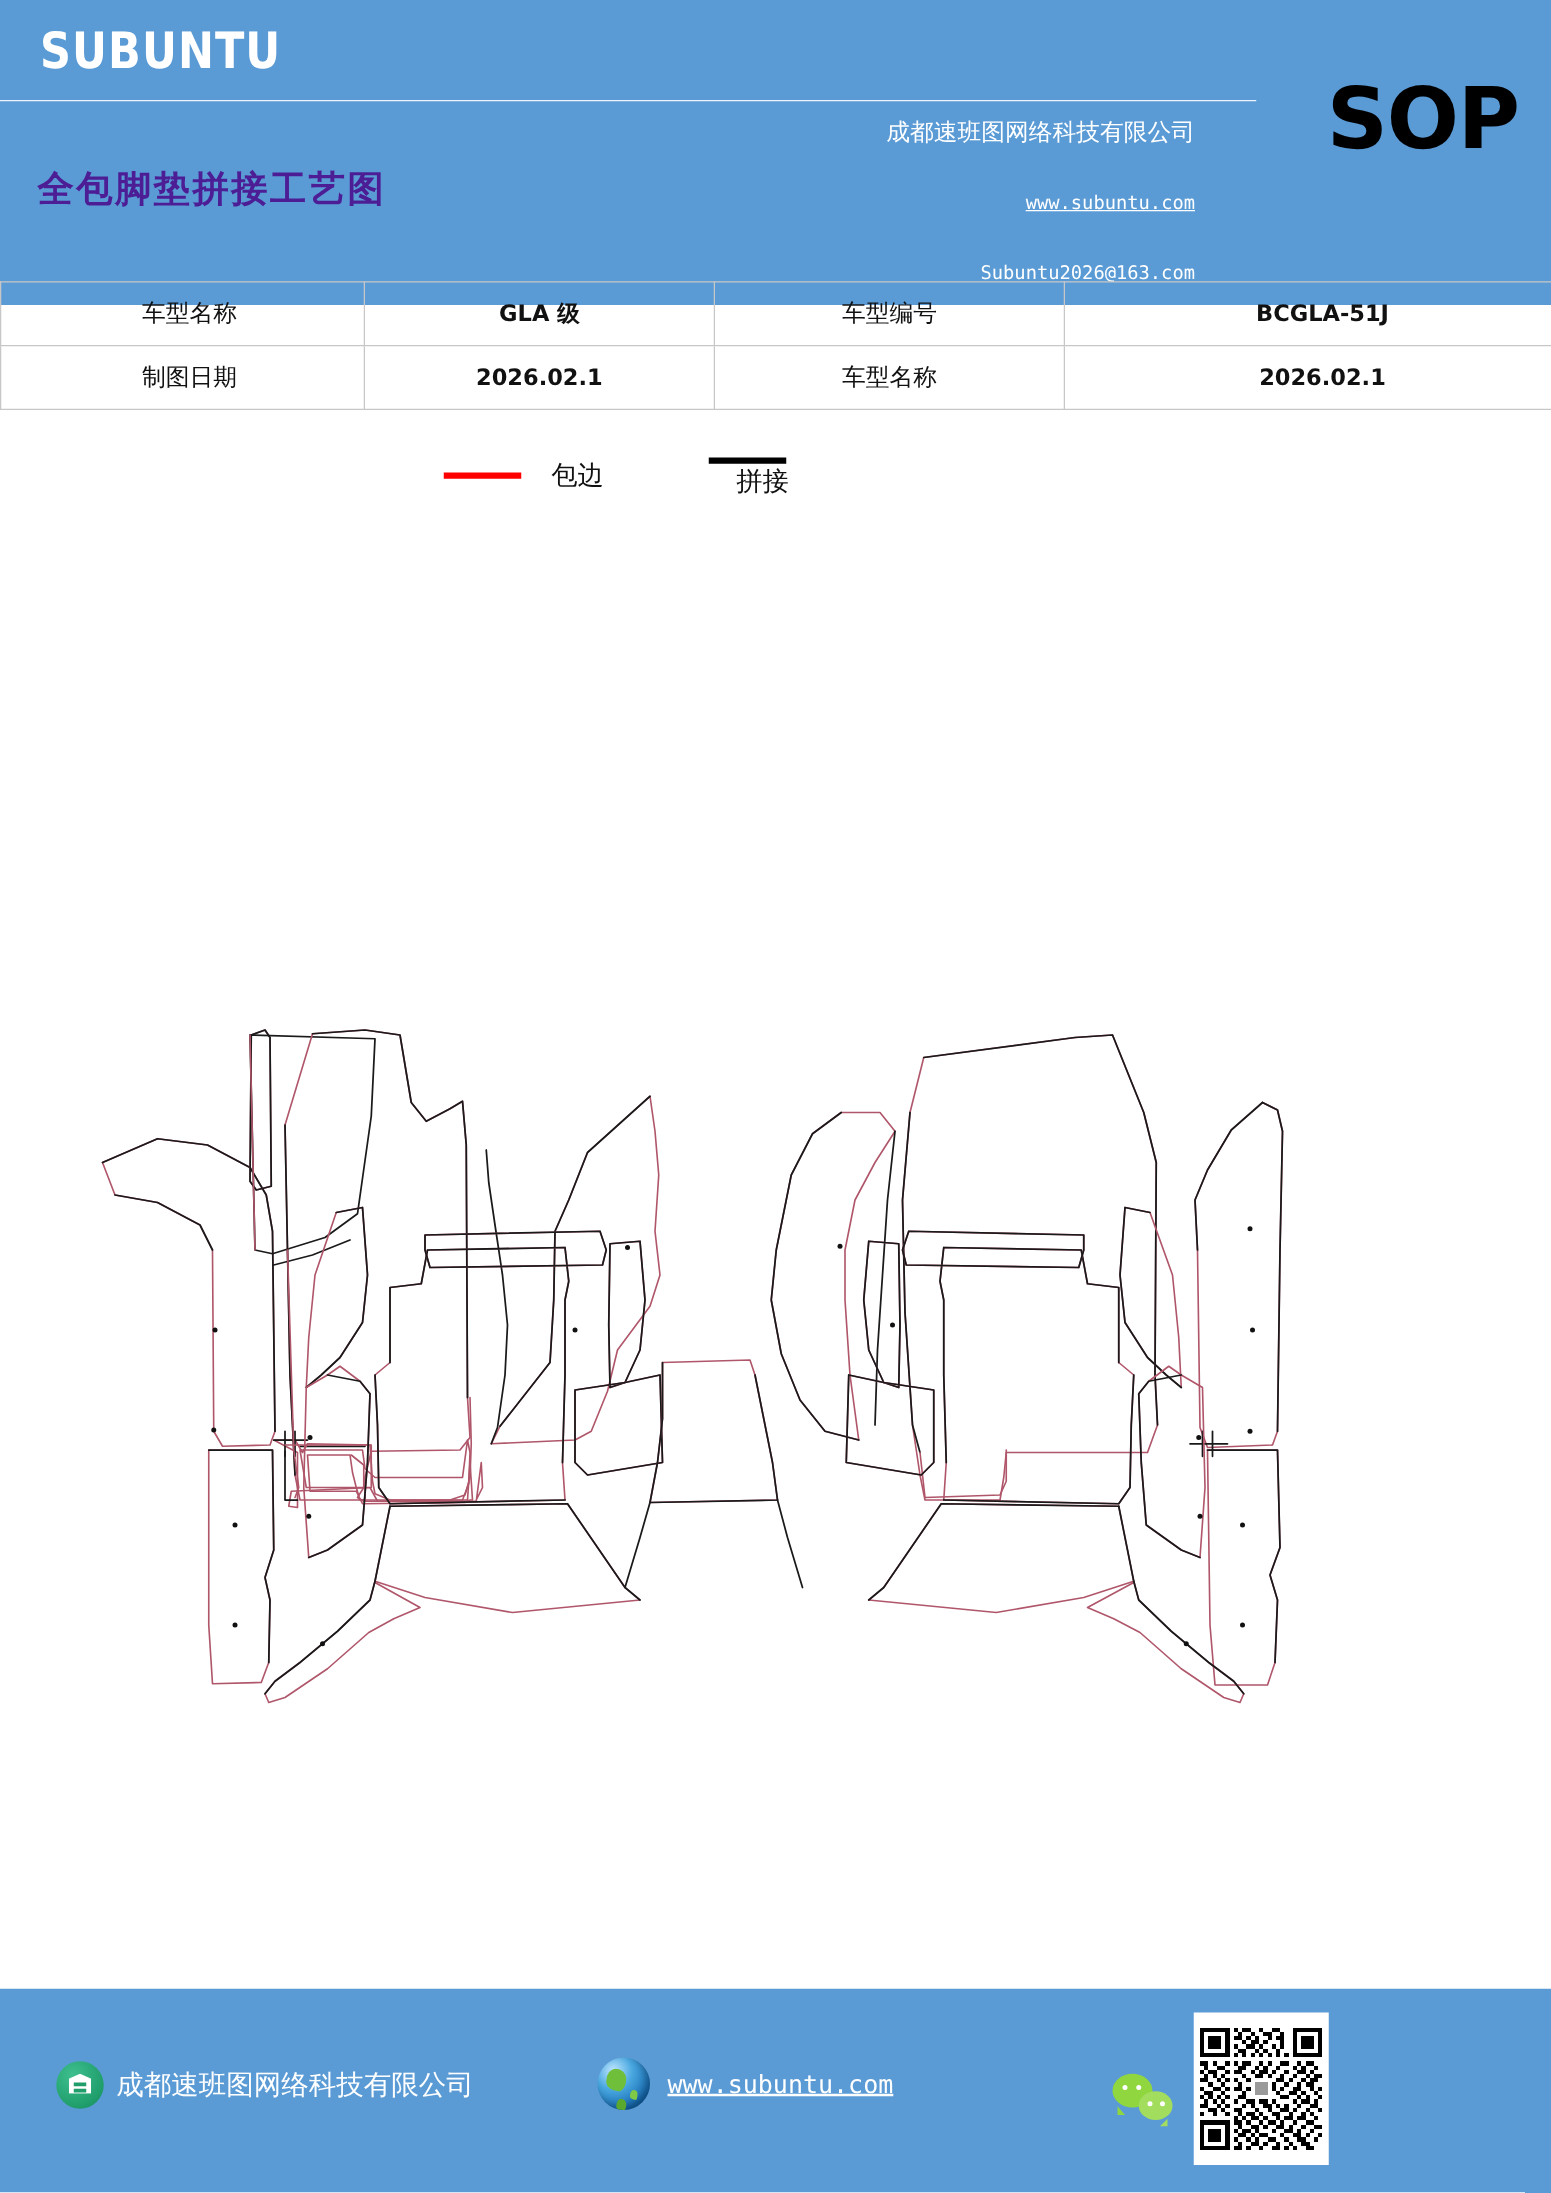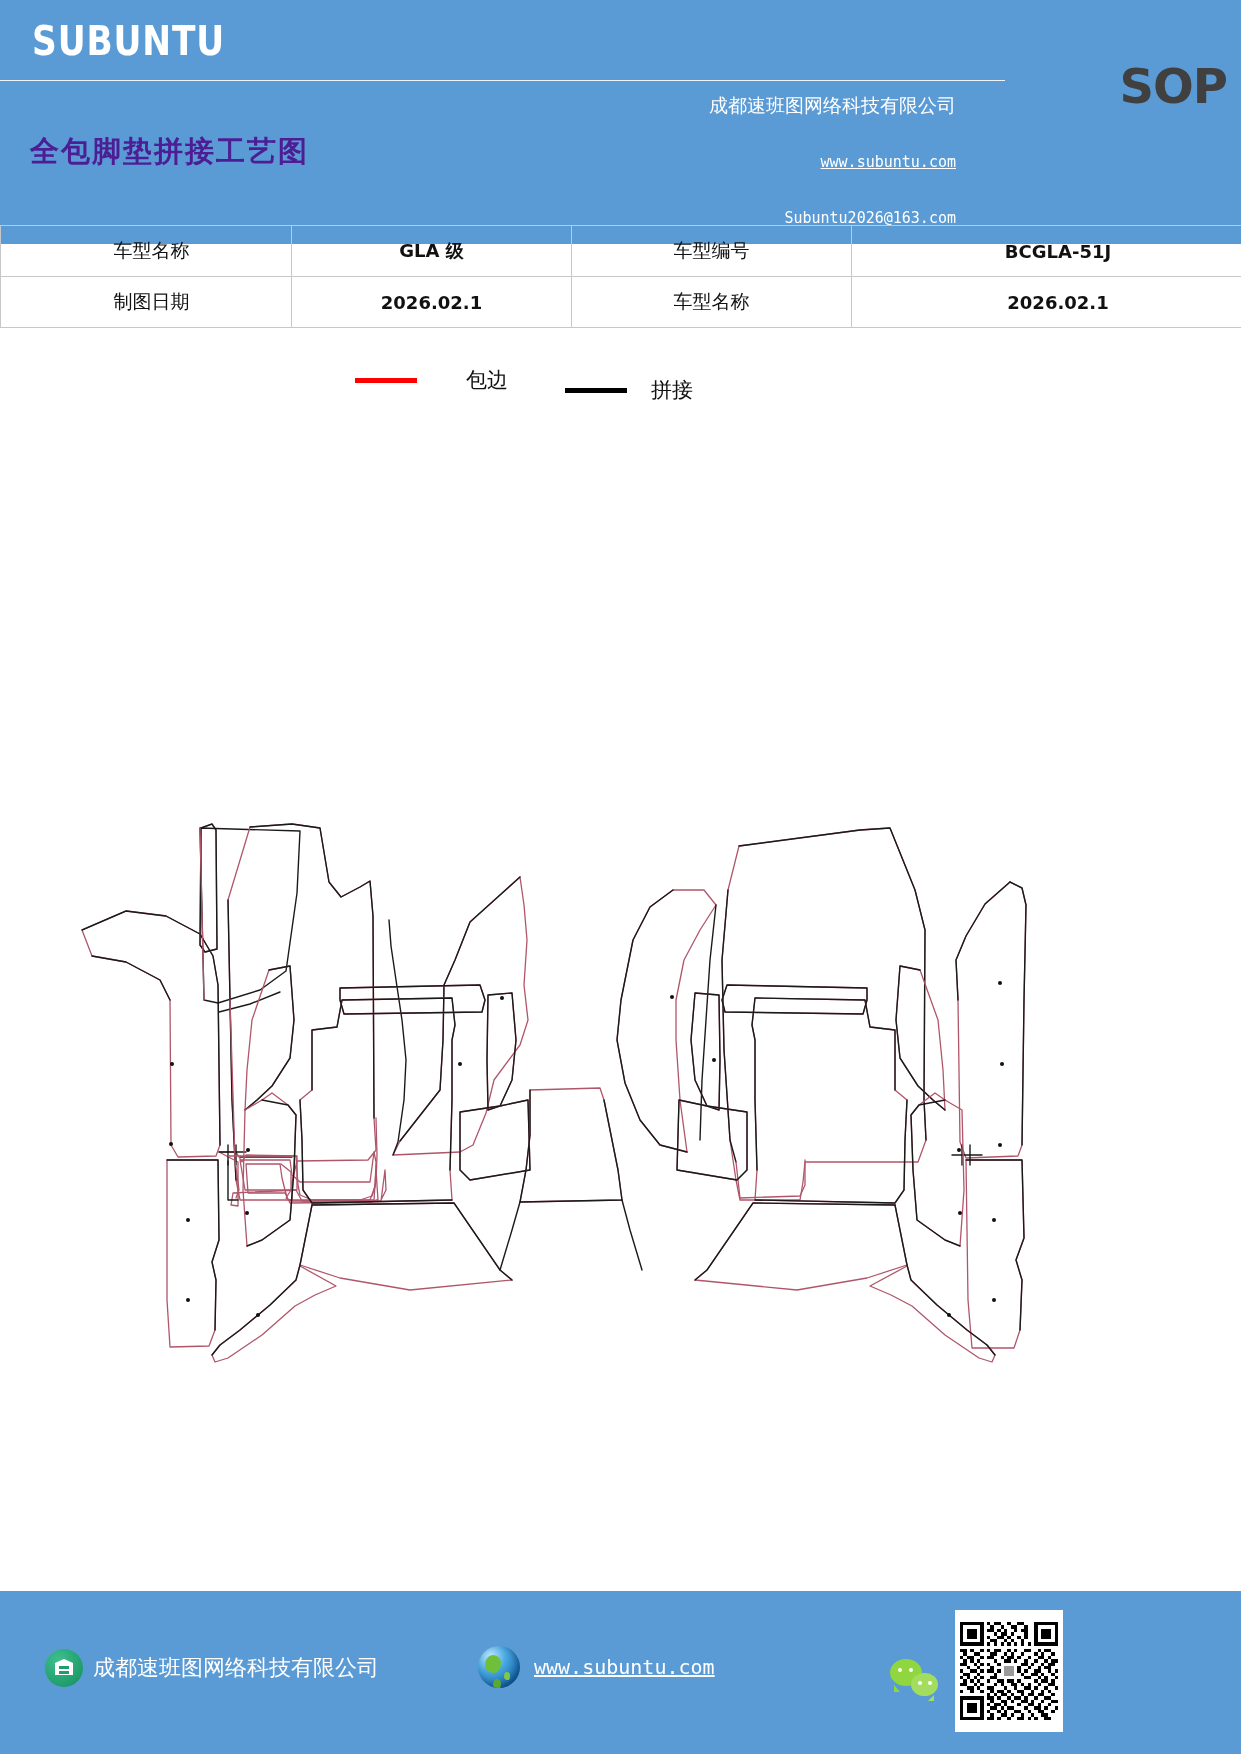--- a/index.html
+++ b/index.html
@@ -56,25 +56,25 @@
   .company-name-header {
     position: absolute;
     right: 285px; top: 93px;
     color: #ffffff;
     font-size: 19px;
     white-space: nowrap;
     text-align: right;
   }
   .sop-badge {
     position: absolute;
-    right: 14px; top: 62px;
-    color: #404040;
+    right: 26px; top: 62px;
+    color: #000000;
     font-family: "DejaVu Sans", sans-serif;
     font-weight: bold;
-    font-size: 48px;
+    font-size: 68px;
     letter-spacing: -1px;
     line-height: 1;
   }
   .header-web {
     position: absolute;
     right: 285px; top: 153px;
     color: #ffffff;
     font-family: "DejaVu Sans Mono", monospace;
     font-size: 15px;
     text-decoration: underline;
@@ -122,22 +122,22 @@
     position: absolute;
     left: 0; top: 362px;
     width: 1241px;
     height: 40px;
   }
   .legend-item {
     position: absolute;
     display: flex;
     align-items: center;
   }
-  .legend-item.a { left: 355px; top: 4px; gap: 25px; }
-  .legend-item.b { left: 565px; top: 14px; }
+  .legend-item.a { left: 355px; top: 4px; }
+  .legend-item.b { left: 565px; top: 4px; flex-direction: column; }
   .legend-swatch {
     width: 62px;
     height: 5px;
     display: inline-block;
   }
   .legend-swatch.red   { background: #ff0000; }
   .legend-swatch.black { background: #000000; }
   .legend-label {
     margin-left: 24px;
     font-size: 21px;

